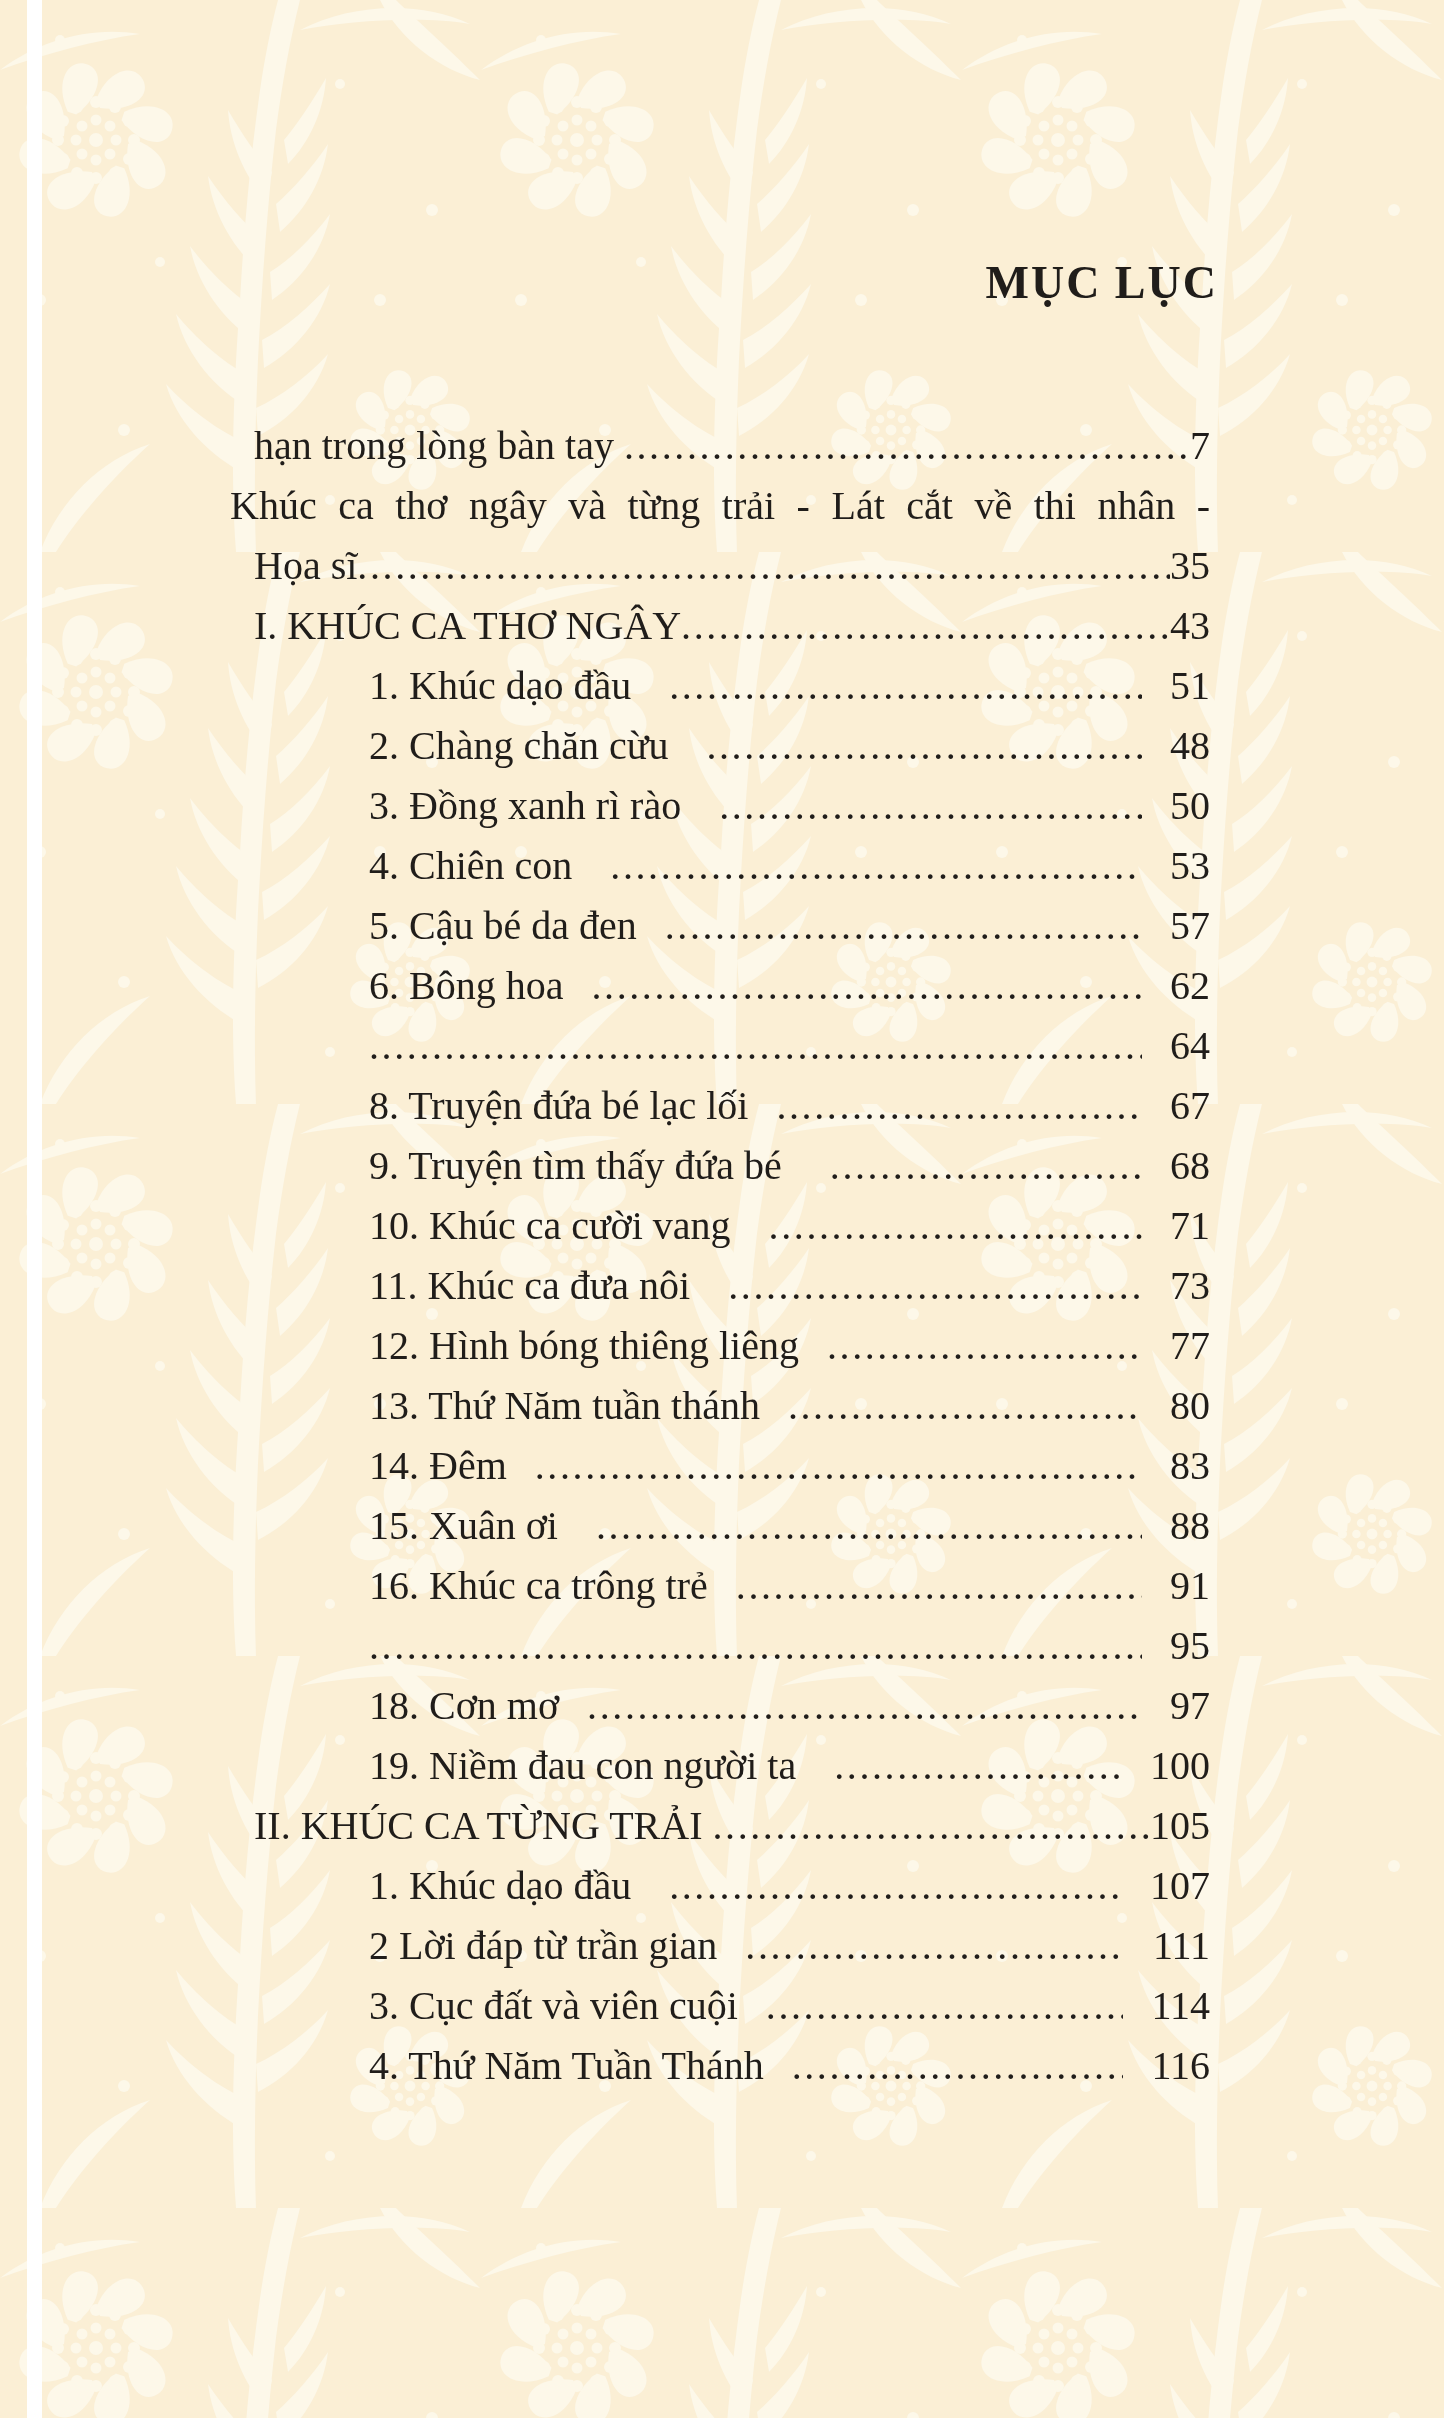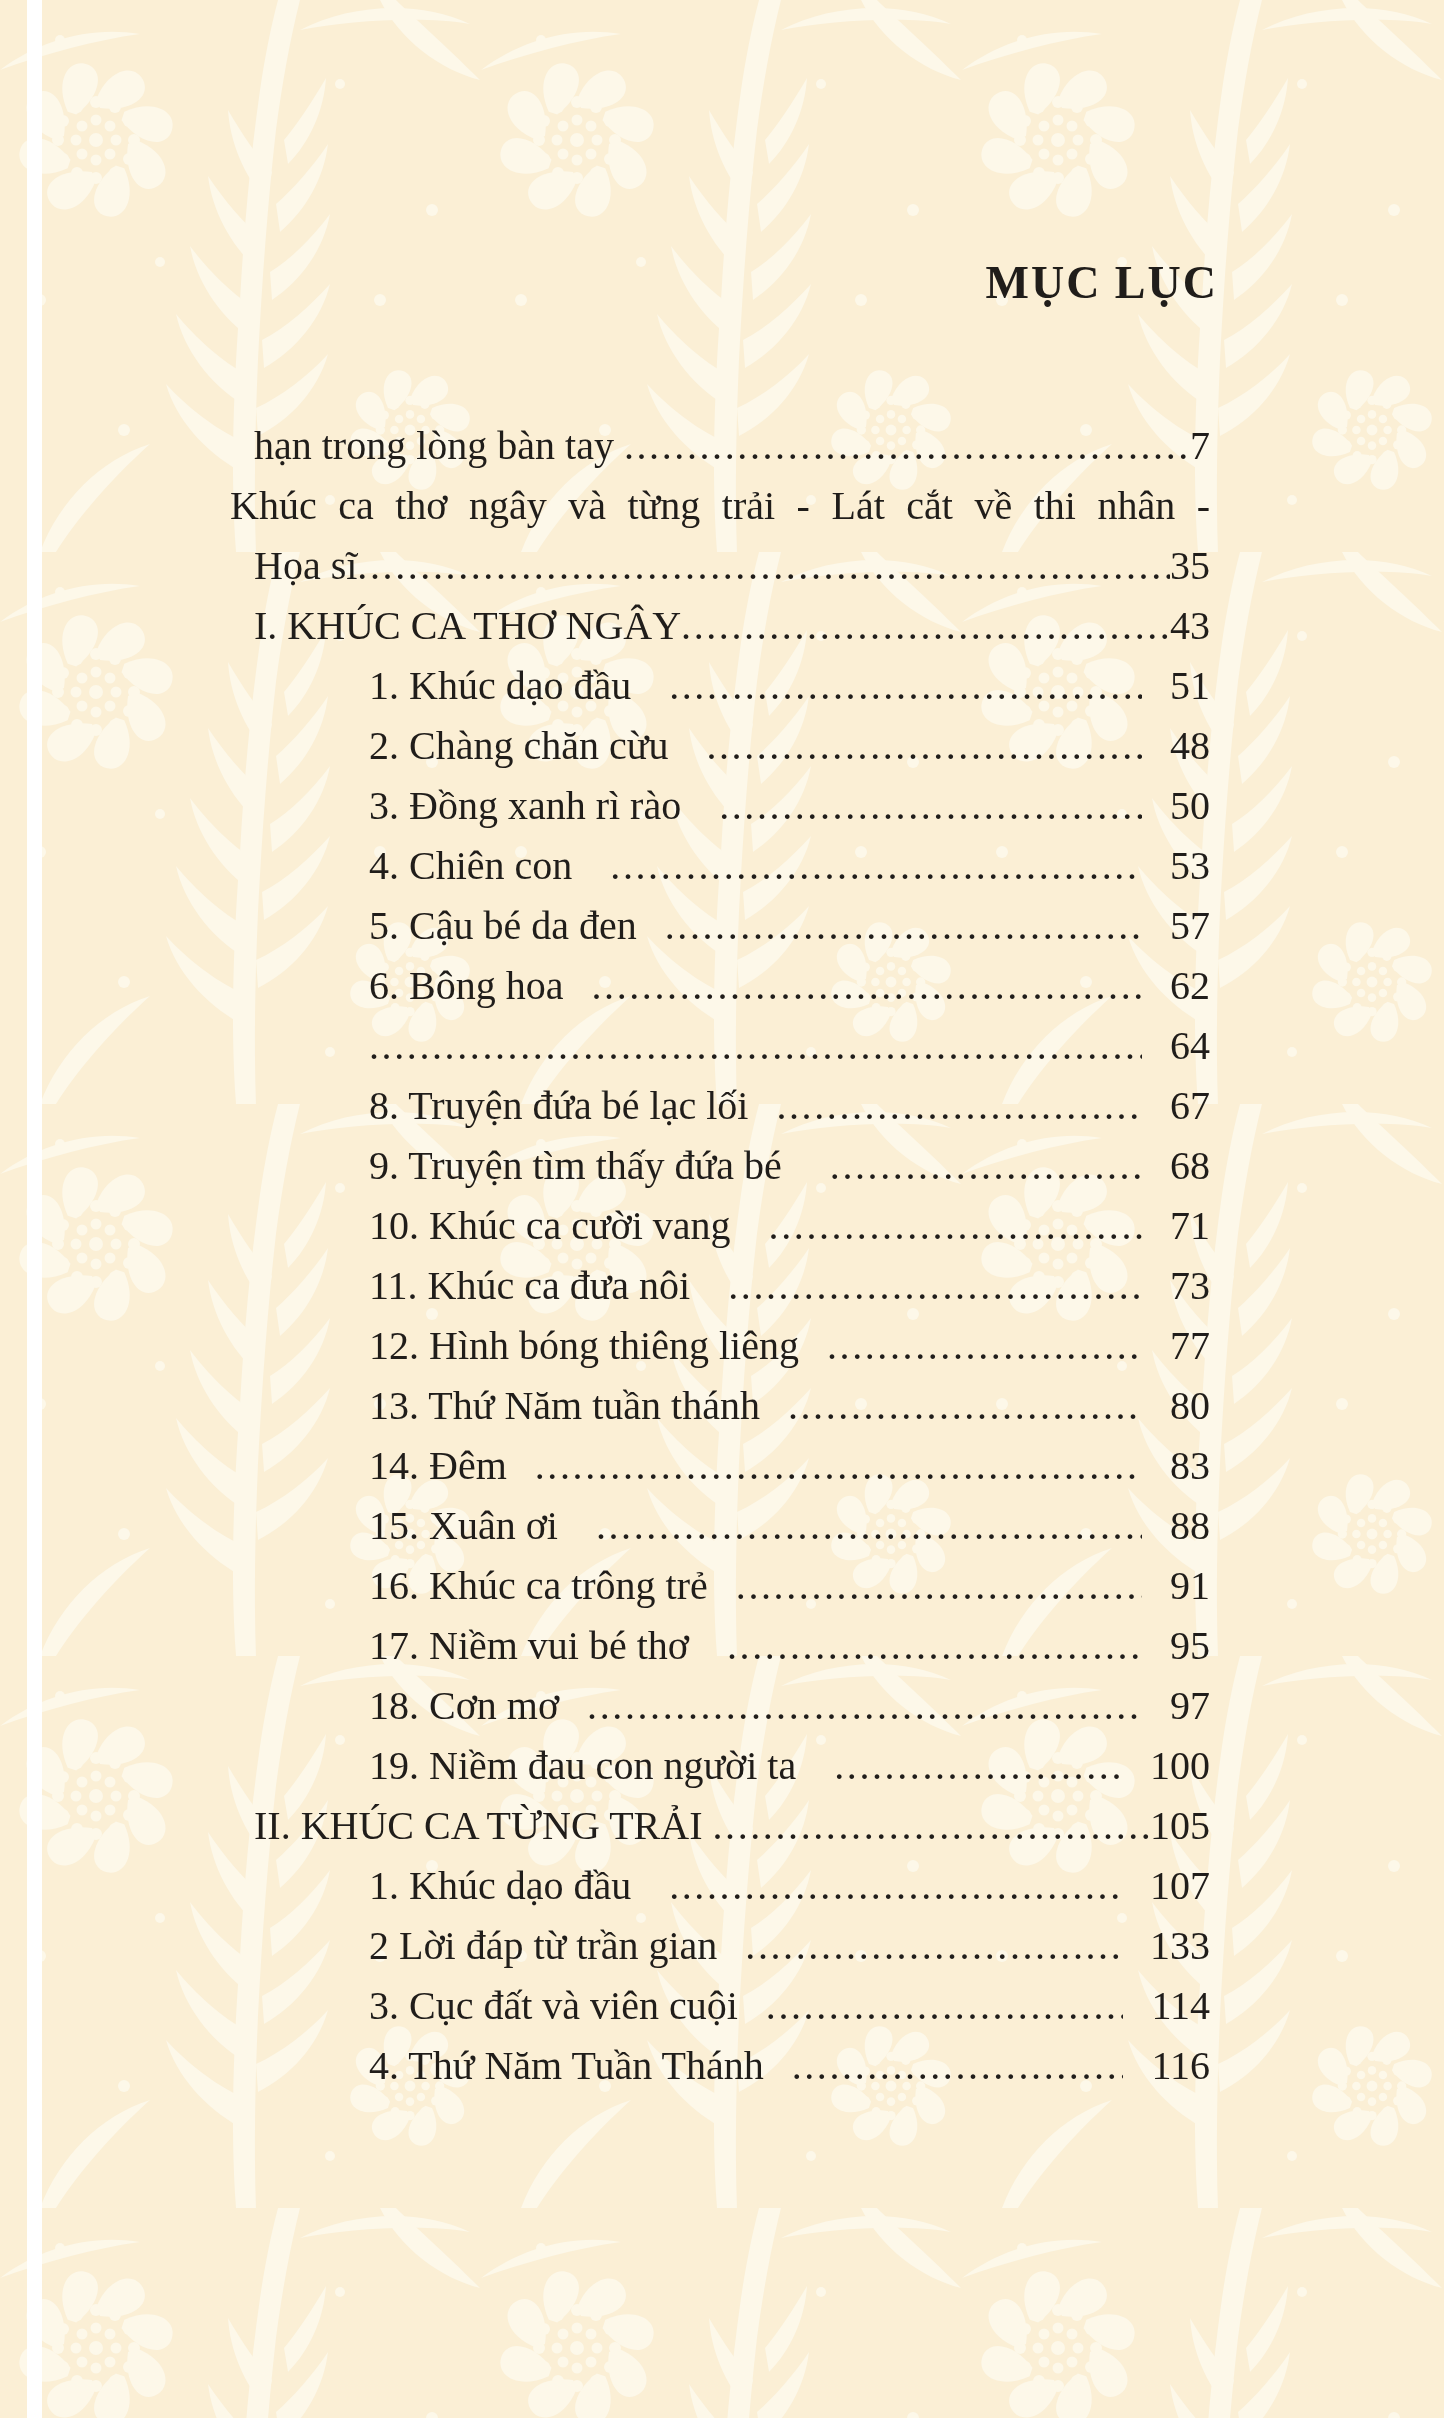--- a/index.html
+++ b/index.html
@@ -200,21 +200,20 @@
       <span class="t">15. Xuân ơi </span>
       <span class="dots"></span>
       <span class="pg">88</span>
     </div>
     <div class="row item">
       <span class="t">16. Khúc ca trông trẻ</span>
       <span class="dots"></span>
       <span class="pg">91</span>
     </div>
     <div class="row item">
-      <span class="t">17. Niềm vui bé thơ </span>
       <span class="dots"></span>
       <span class="pg">95</span>
     </div>
     <div class="row item">
       <span class="t">18. Cơn mơ</span>
       <span class="dots"></span>
       <span class="pg">97</span>
     </div>
     <div class="row item">
       <span class="t">19. Niềm đau con người ta </span>
@@ -227,21 +226,21 @@
       <span class="pg">105</span>
     </div>
     <div class="row item">
       <span class="t">1. Khúc dạo đầu </span>
       <span class="dots"></span>
       <span class="pg">107</span>
     </div>
     <div class="row item">
       <span class="t">2 Lời đáp từ trần gian</span>
       <span class="dots"></span>
-      <span class="pg">133</span>
+      <span class="pg">111</span>
     </div>
     <div class="row item">
       <span class="t">3. Cục đất và viên cuội</span>
       <span class="dots"></span>
       <span class="pg">114</span>
     </div>
     <div class="row item">
       <span class="t">4. Thứ Năm Tuần Thánh</span>
       <span class="dots"></span>
       <span class="pg">116</span>

